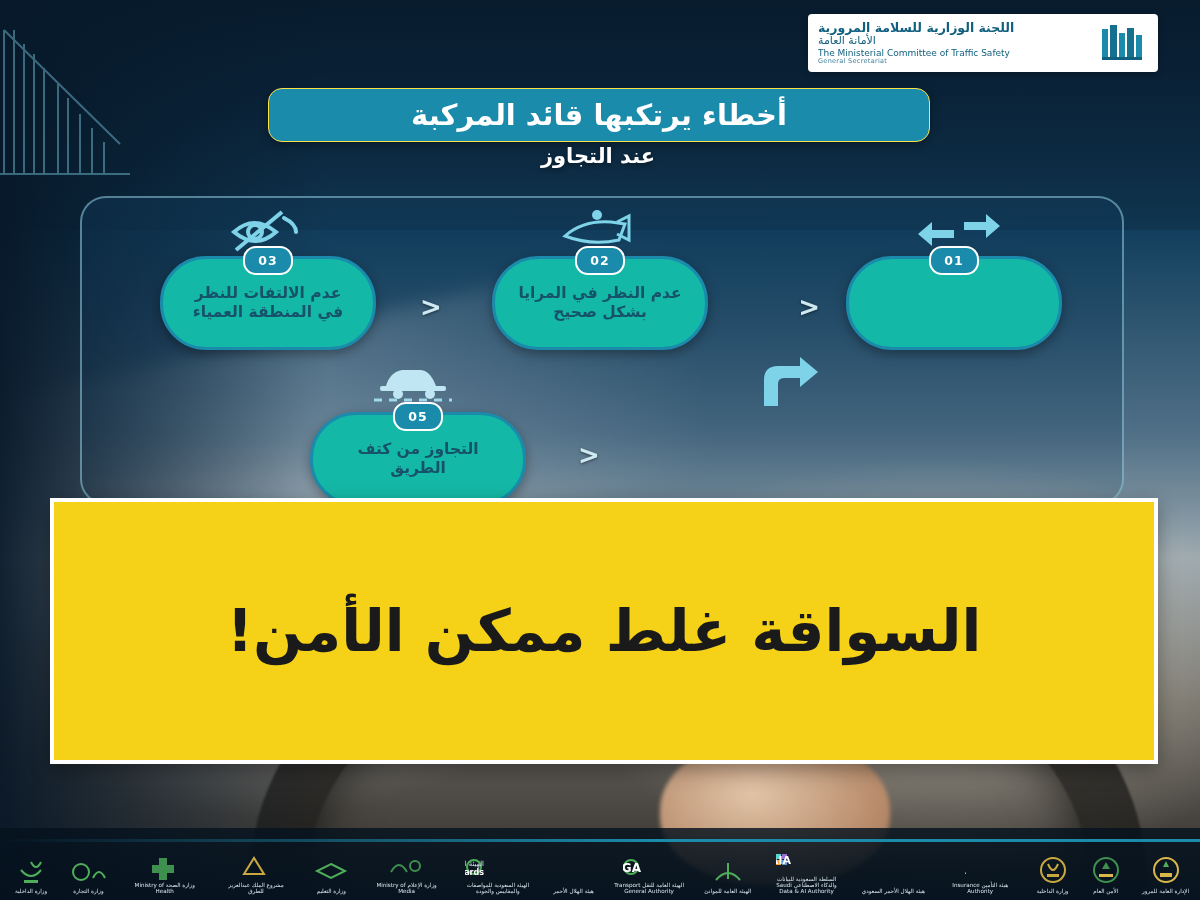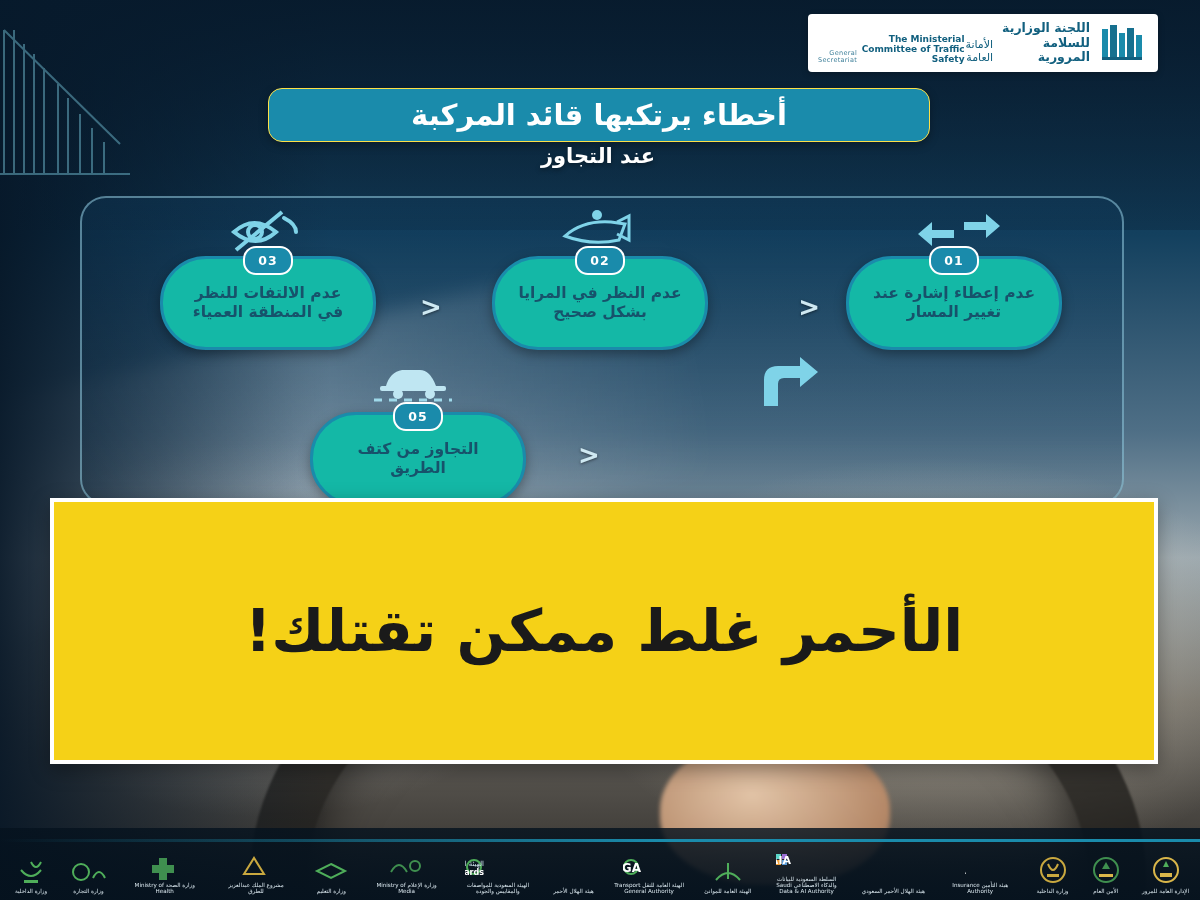--- a/index.html
+++ b/index.html
@@ -52,24 +52,24 @@
 
   
   .logo-card{
     position:absolute;right:42px;top:14px;width:350px;height:58px;
     background:#ffffff;border-radius:4px;
     display:flex;align-items:center;justify-content:flex-start;
     padding:0 10px;box-sizing:border-box;gap:10px;
     box-shadow:0 2px 6px rgba(0,0,0,.25);
   }
   .logo-mark{width:48px;height:40px;flex:0 0 auto;}
-  .logo-txt{display:flex;flex-direction:row;align-items:flex-end;flex:1;line-height:1.15;}
+  .logo-txt{display:flex;flex-direction:column;align-items:flex-end;flex:1;line-height:1.15;}
   .logo-ar{font-size:12.5px;font-weight:bold;color:#12607f;}
   .logo-ar2{font-size:11px;color:#12607f;}
-  .logo-en{font-size:9px;font-weight:bold;color:#12607f;}
+  .logo-en{font-size:9px;font-weight:normal;color:#12607f;}
   .logo-en2{font-size:6.5px;color:#3d7f99;letter-spacing:.3px;}
 
   
   .title-pill{
     position:absolute;left:268px;top:88px;width:660px;height:52px;
     background:#1a8bab;border:1px solid #fde047;border-radius:14px;
     display:flex;align-items:center;justify-content:center;
     box-shadow:0 3px 10px rgba(0,0,0,.3);
   }
   .title-pill span{color:#ffffff;font-size:29px;font-weight:bold;letter-spacing:.5px;}
@@ -250,41 +250,40 @@
       <circle cx="28" cy="42" r="5"></circle>
         <circle cx="60" cy="42" r="5"></circle>
     </g>
     <g stroke="#9fd9ea" stroke-width="3" stroke-dasharray="8 7">
       <path d="M4 48 H82"></path>
     </g>
   </svg>
 
   <div class="node" id="n01">
     <div class="badge">01</div>
-    <div class="label">عدم إعطاء إشارة عند تغيير المسار</div>
   </div>
   <div class="node" id="n02">
     <div class="badge">02</div>
     <div class="label">عدم النظر في المرايا بشكل صحيح</div>
   </div>
   <div class="node" id="n03">
     <div class="badge">03</div>
     <div class="label">عدم الالتفات للنظر في المنطقة العمياء</div>
   </div>
   <div class="node" id="n05">
     <div class="badge">05</div>
     <div class="label">التجاوز من كتف الطريق</div>
   </div>
 
   <div class="sep" id="s12">&lt;</div>
   <div class="sep" id="s23">&lt;</div>
   <div class="sep" id="s45">&lt;</div>
 
   <div class="banner">
-    <span>الأحمر غلط ممكن تقتلك!</span>
+    <span>السواقة غلط ممكن الأمن!</span>
   </div>
 
   <div class="footer-bar"></div>
   <div class="footer-line"></div>
 
   <div class="logos">
     <div class="plogo">
       <svg class="glyph" width="34" height="30" viewBox="0 0 34 30">
         <circle cx="17" cy="14" r="12" fill="none" stroke="#d9b64a" stroke-width="2"></circle>
         <path d="M17 5 l3 6 h-6 z" fill="#4fae5a"></path>

